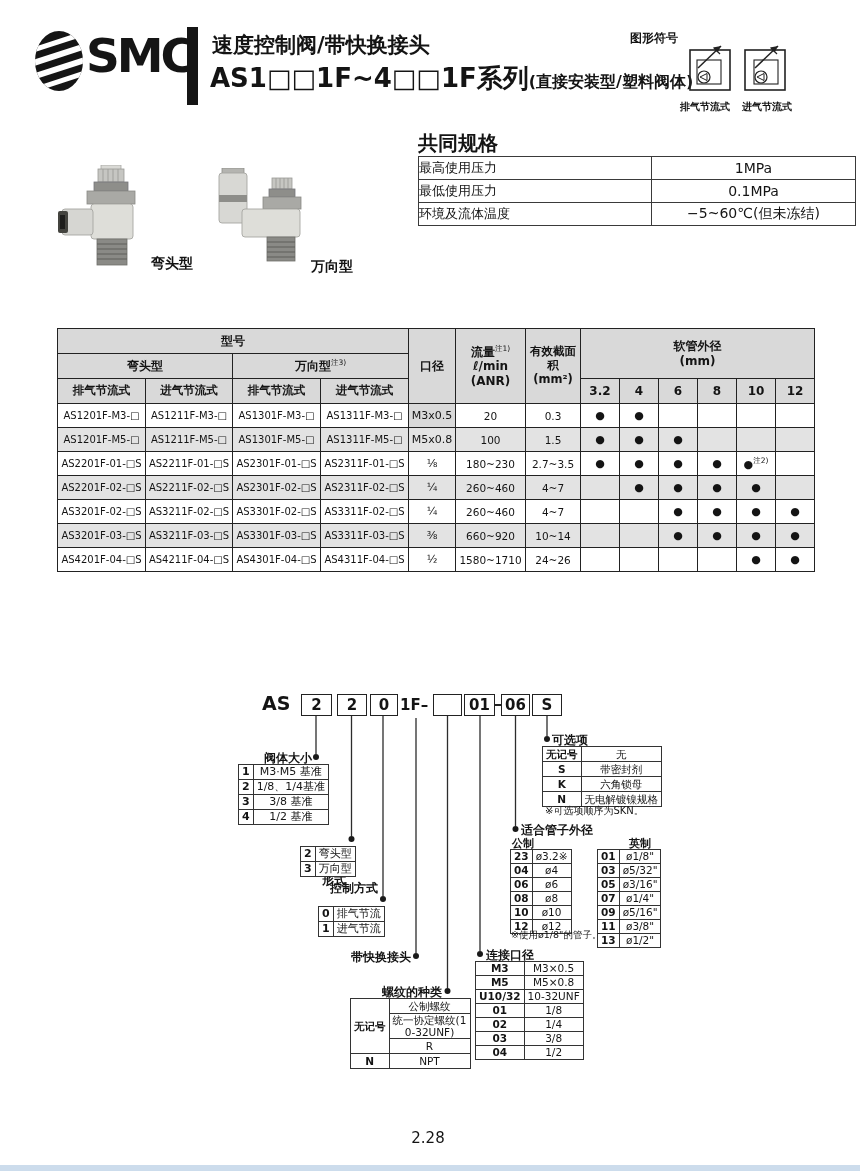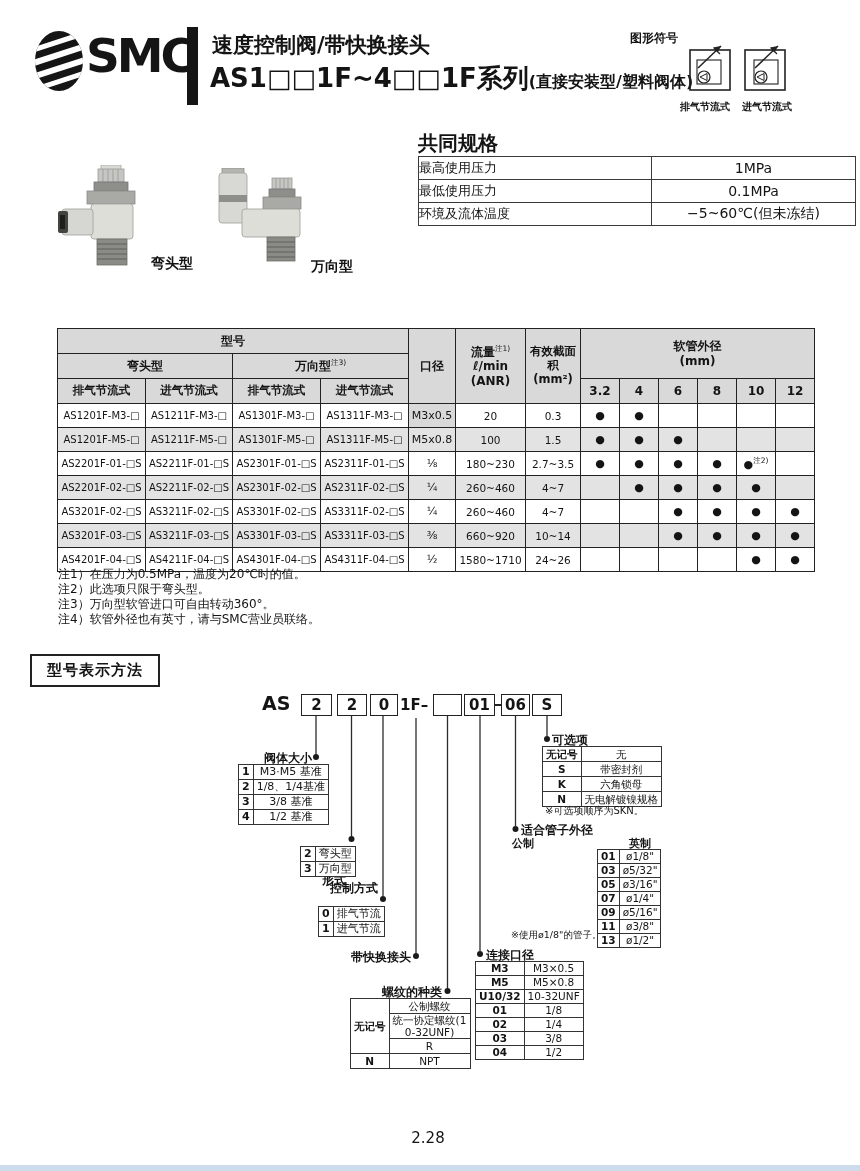--- a/index.html
+++ b/index.html
@@ -312,28 +312,21 @@
           <td class="dot-cell"></td>
           <td class="dot-cell"></td>
           <td class="dot-cell"></td>
           <td class="dot-cell"></td>
           <td class="dot-cell">●</td>
           <td class="dot-cell">●</td>
         </tr>
       </tbody>
   </table>
 
-  <div class="notes">
-      <div class="note-line">注1）在压力为0.5MPa，温度为20℃时的值。</div>
-      <div class="note-line">注2）此选项只限于弯头型。</div>
-      <div class="note-line">注3）万向型软管进口可自由转动360°。</div>
-      <div class="note-line">注4）软管外径也有英寸，请与SMC营业员联络。</div>
-    </div>
-
-  <div class="section-box">型号表示方法</div>
+
 
   <div class="as-prefix">AS</div>
   <div class="code-box" style="left:301px;width:31px;">2</div>
   <div class="code-box" style="left:337px;width:30px;">2</div>
   <div class="code-box" style="left:370px;width:28px;">0</div>
   <div class="mid-text">1F–</div>
   <div class="code-box" style="left:433px;width:29px;"></div>
   <div class="code-box" style="left:464px;width:31px;">01</div>
   <div class="box-dash"></div>
   <div class="code-box" style="left:501px;width:29px;">06</div>
@@ -463,20 +456,48 @@
         </tr>
         <tr>
           <td class="pair-code">04</td>
           <td class="pair-value">1/2</td>
         </tr>
       </tbody>
     </table>
 
   <div class="desig-label" style="left:521px;top:822px;">适合管子外径</div>
   <div class="sub-label" style="left:512px;top:836px;">公制</div>
+  <table class="pair-table t-metric" style="left:510px;top:849px;">
+      <tbody>
+        <tr>
+          <td class="pair-code">23</td>
+          <td class="pair-value">ø3.2※</td>
+        </tr>
+        <tr>
+          <td class="pair-code">04</td>
+          <td class="pair-value">ø4</td>
+        </tr>
+        <tr>
+          <td class="pair-code">06</td>
+          <td class="pair-value">ø6</td>
+        </tr>
+        <tr>
+          <td class="pair-code">08</td>
+          <td class="pair-value">ø8</td>
+        </tr>
+        <tr>
+          <td class="pair-code">10</td>
+          <td class="pair-value">ø10</td>
+        </tr>
+        <tr>
+          <td class="pair-code">12</td>
+          <td class="pair-value">ø12</td>
+        </tr>
+      </tbody>
+    </table>
   <div class="footnote" style="left:511px;top:929px;">※使用ø1/8"的管子。</div>
   <div class="sub-label" style="left:597px;top:836px;margin-left:32px;">英制</div>
   <table class="pair-table t-inch" style="left:597px;top:849px;">
       <tbody>
         <tr>
           <td class="pair-code">01</td>
           <td class="pair-value">ø1/8"</td>
         </tr>
         <tr>
           <td class="pair-code">03</td>

